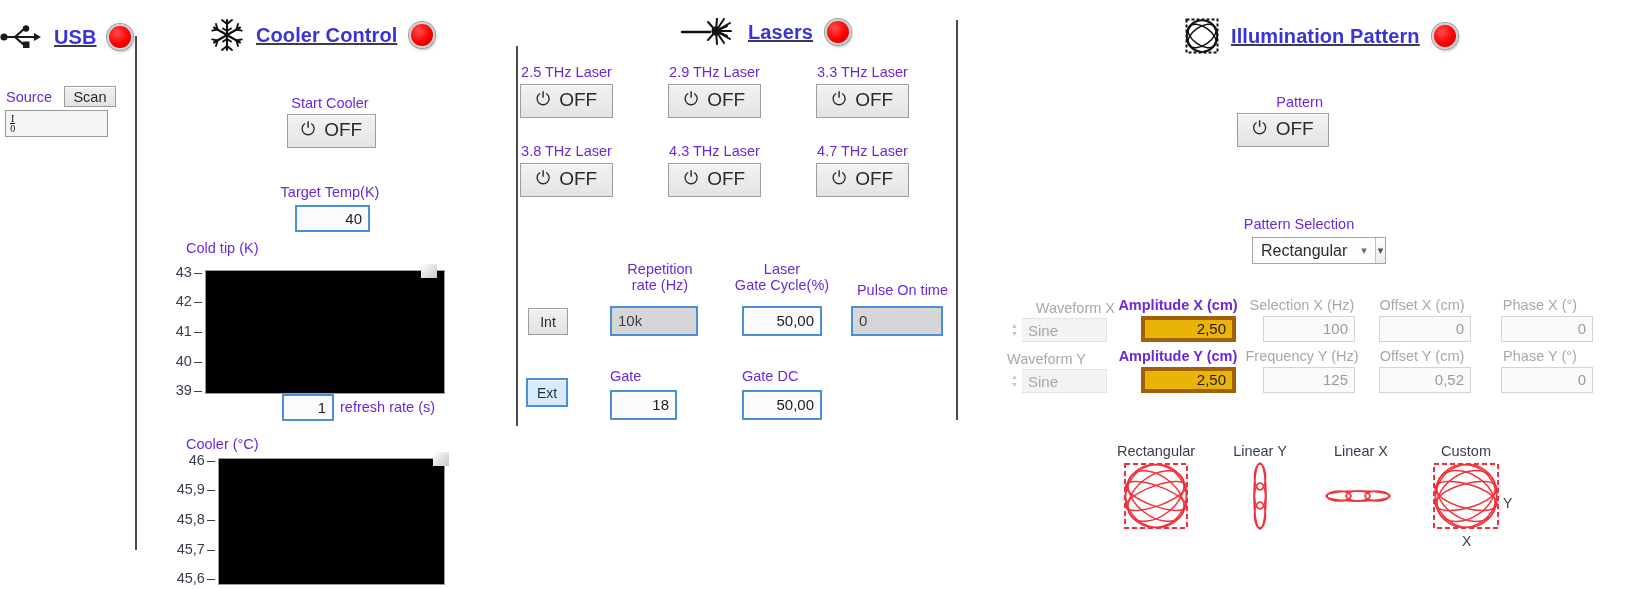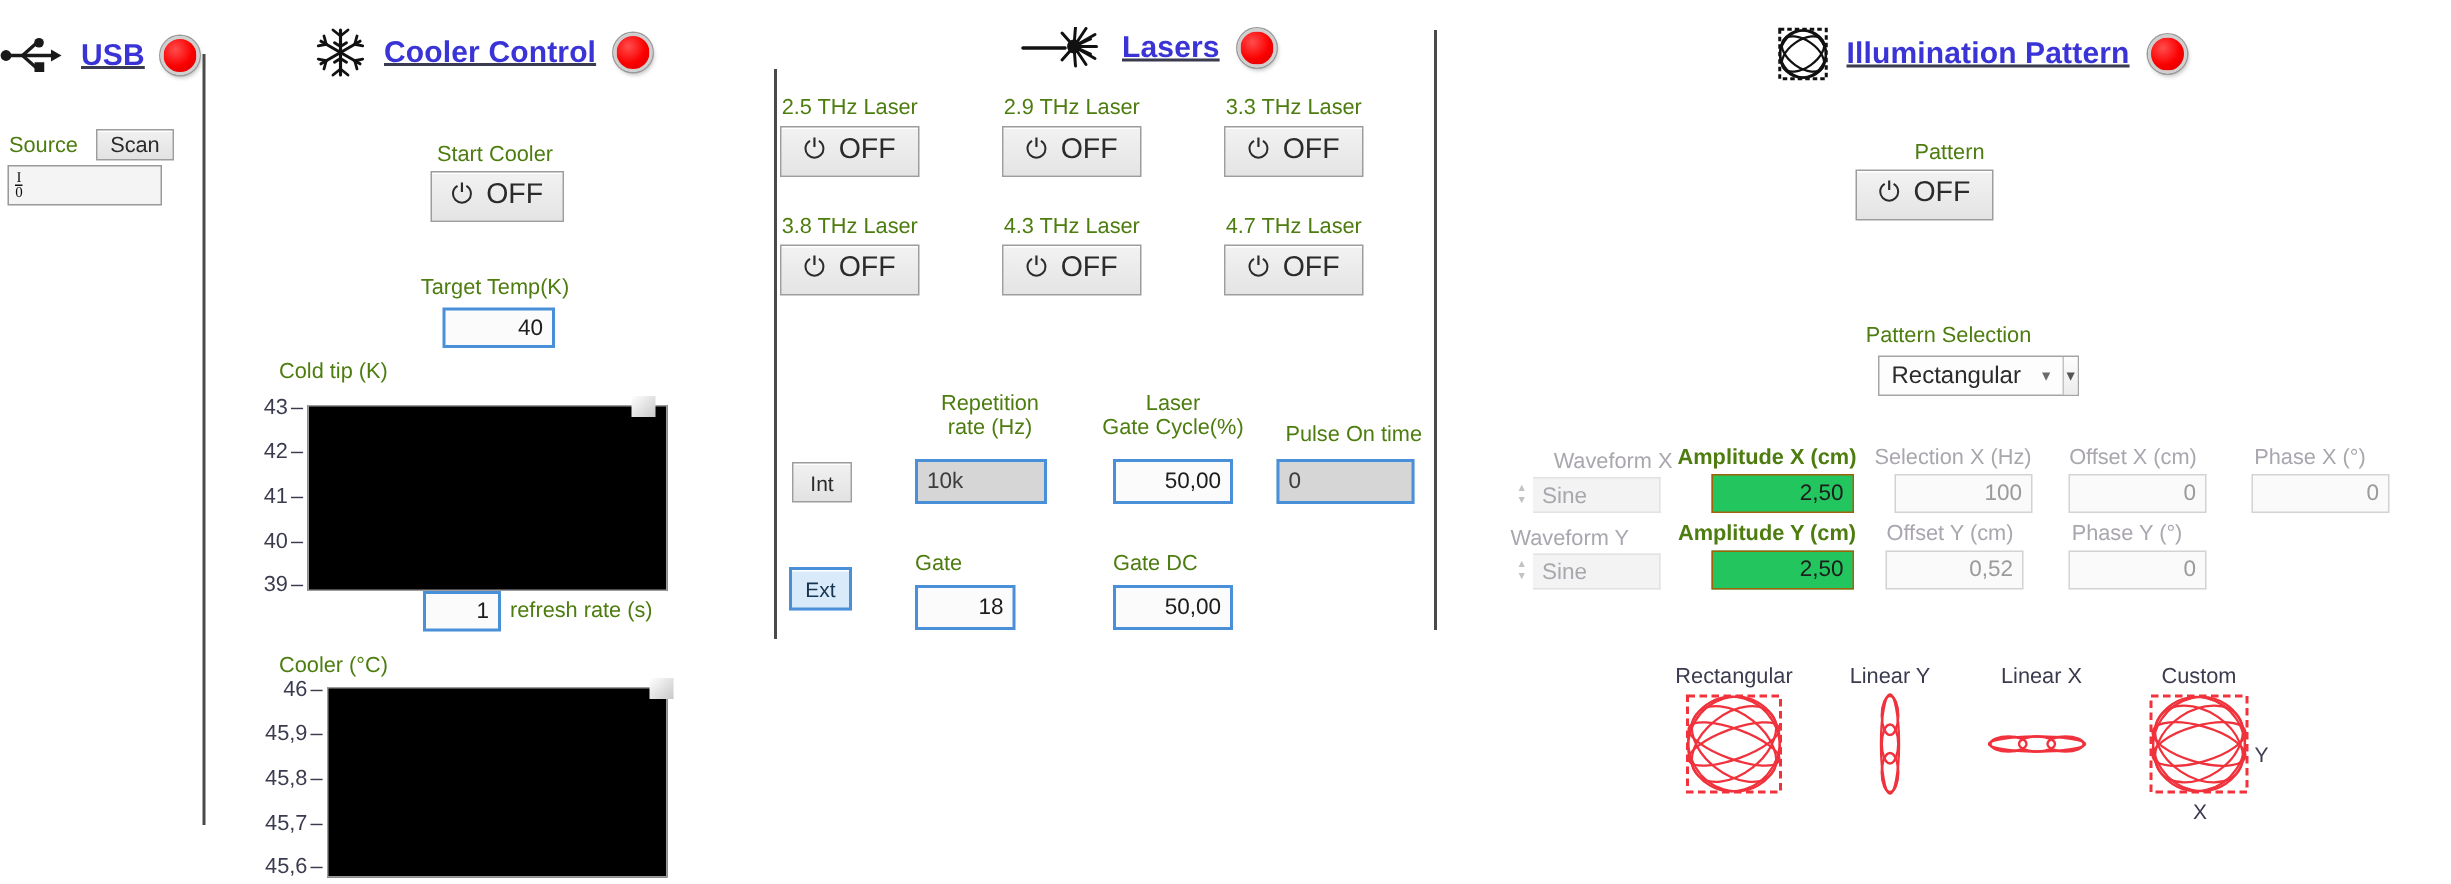--- a/index.html
+++ b/index.html
@@ -24,40 +24,40 @@
   .led{
     width:22px;height:22px;border-radius:50%;
     background:radial-gradient(circle at 36% 32%, #ff4d4d 0%, #fb0000 55%, #d60000 100%);
     border:2px solid #cfcfcf;
     box-shadow:0 0 0 1px #9a9a9a, 1px 2px 3px rgba(0,0,0,.25);
     display:inline-block;
   }
   .hdr{display:flex;align-items:center;gap:12px;}
 
   .lbl{
-    font-size:14.5px;color:#4d7c0f;white-space:nowrap;text-align:center;
+    font-size:14.5px;color:#6d28d9;white-space:nowrap;text-align:center;
   }
   .lbl.dim{color:#a9a6ae;}
   .lbl.bold{font-weight:bold;}
 
   
   .btn-off{
     background:linear-gradient(#f2f2f2,#e4e4e4);
     border:1px solid #9d9d9d;
     font-size:19px;color:#2b2b2b;
     padding:3px 0 5px;
     display:flex;align-items:center;justify-content:center;gap:9px;
     box-shadow:inset 0 1px 0 #fff;
     cursor:pointer;
   }
   .pwr{font-size:18px;line-height:1;display:inline-block;transform:translateY(-1px);}
 
   
   .num{
-    background:#22c55e;border:1px solid #a16207;
+    background:#eab308;border:4px solid #a16207;
     font-size:15px;color:#1d1d1d;
     text-align:right;padding:2px 6px 3px 3px;
     box-sizing:border-box;
   }
   .num.blue{border:2px solid #4a90d9;background:#fbfbfb;}
   .num.disabled{background:#d6d6d6;color:#3d3d3d;text-align:left;padding-left:6px;}
   .num.ghost{background:#fafafa;border:1px solid #d3d3d3;color:#9b9b9b;}
 
   
   .sqbtn{
@@ -401,20 +401,24 @@
             <span>▲</span>
             <span>▼</span>
           </div>
         <div class="txt">Sine</div>
       </div>
     </div>
     <div style="width:126px;">
       <div class="lbl bold">Amplitude Y (cm)</div>
       <input class="num" style="margin-top: 3px; margin-left: 26px; width: 95px; height: 26px;" value="2,50">
     </div>
+    <div style="width:122px;">
+      <div class="lbl dim">Frequency Y (Hz)</div>
+      <input class="num ghost" style="margin-top: 3px; margin-left: 22px; width: 92px; height: 26px;" value="125">
+    </div>
     <div style="width:118px;">
       <div class="lbl dim">Offset Y (cm)</div>
       <input class="num ghost" style="margin-top: 3px; margin-left: 16px; width: 92px; height: 26px;" value="0,52">
     </div>
     <div style="width:118px;">
       <div class="lbl dim">Phase Y (°)</div>
       <input class="num ghost" style="margin-top: 3px; margin-left: 20px; width: 92px; height: 26px;" value="0">
     </div>
   </div>
 

